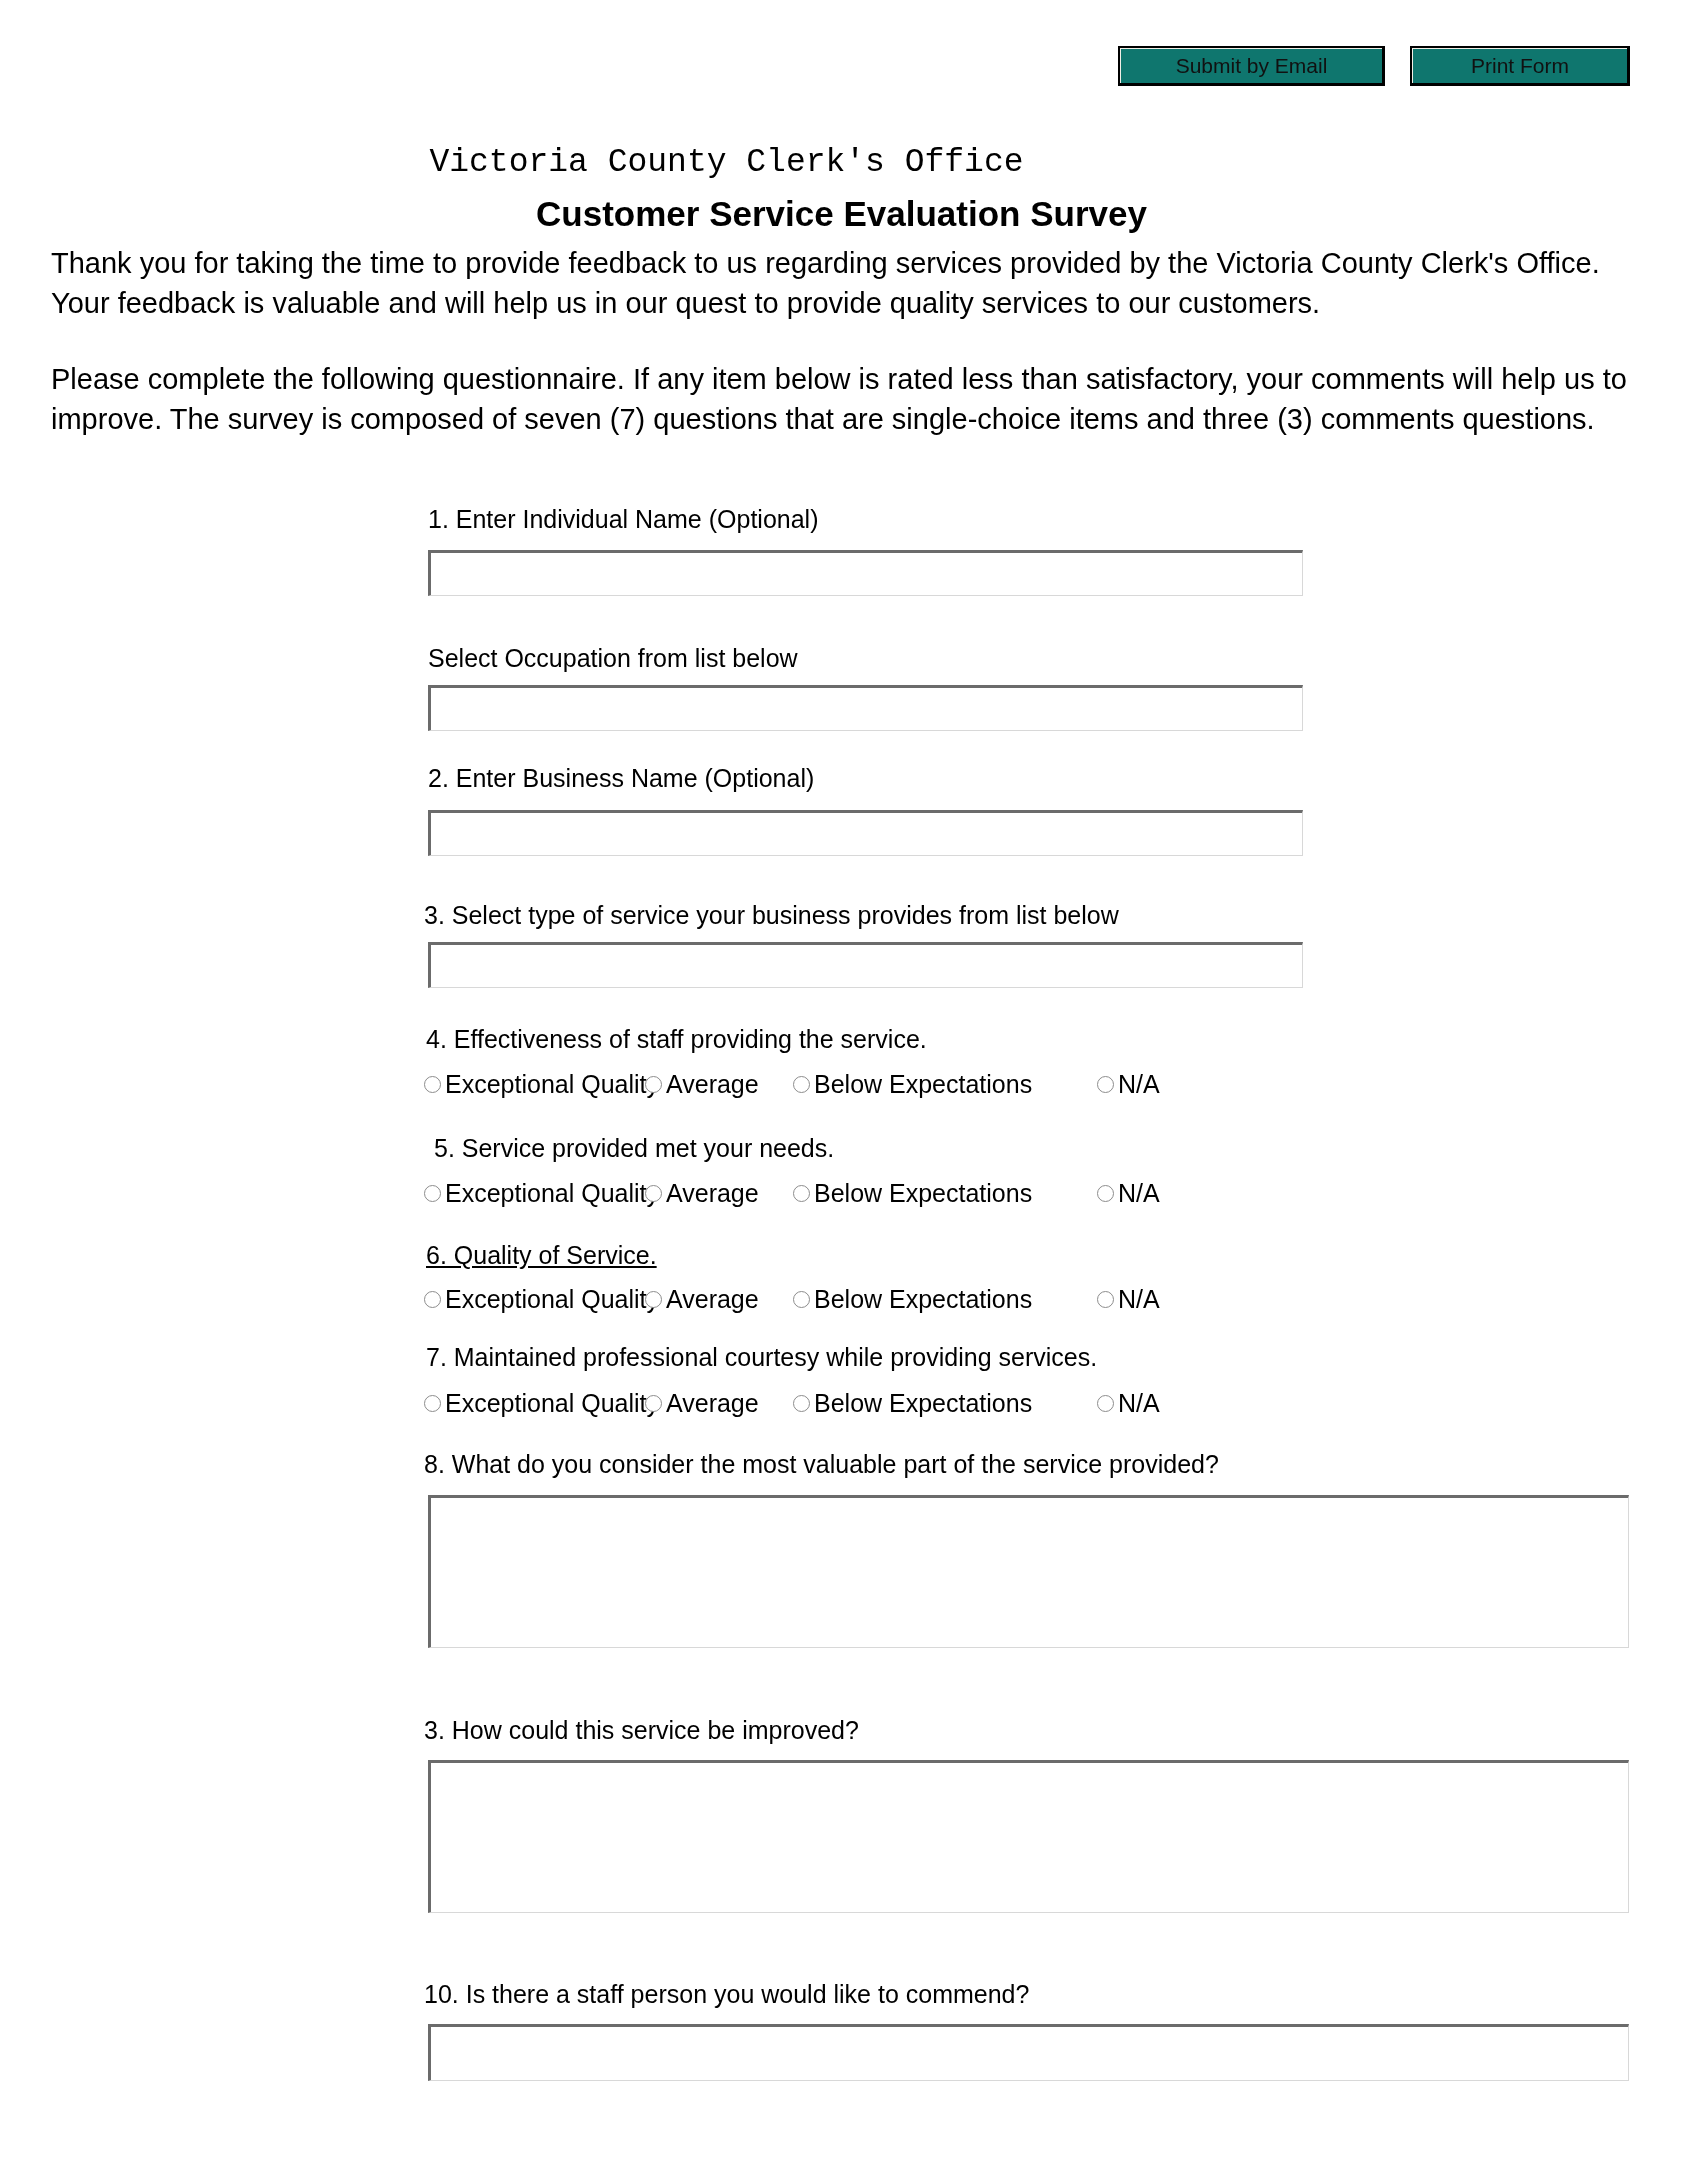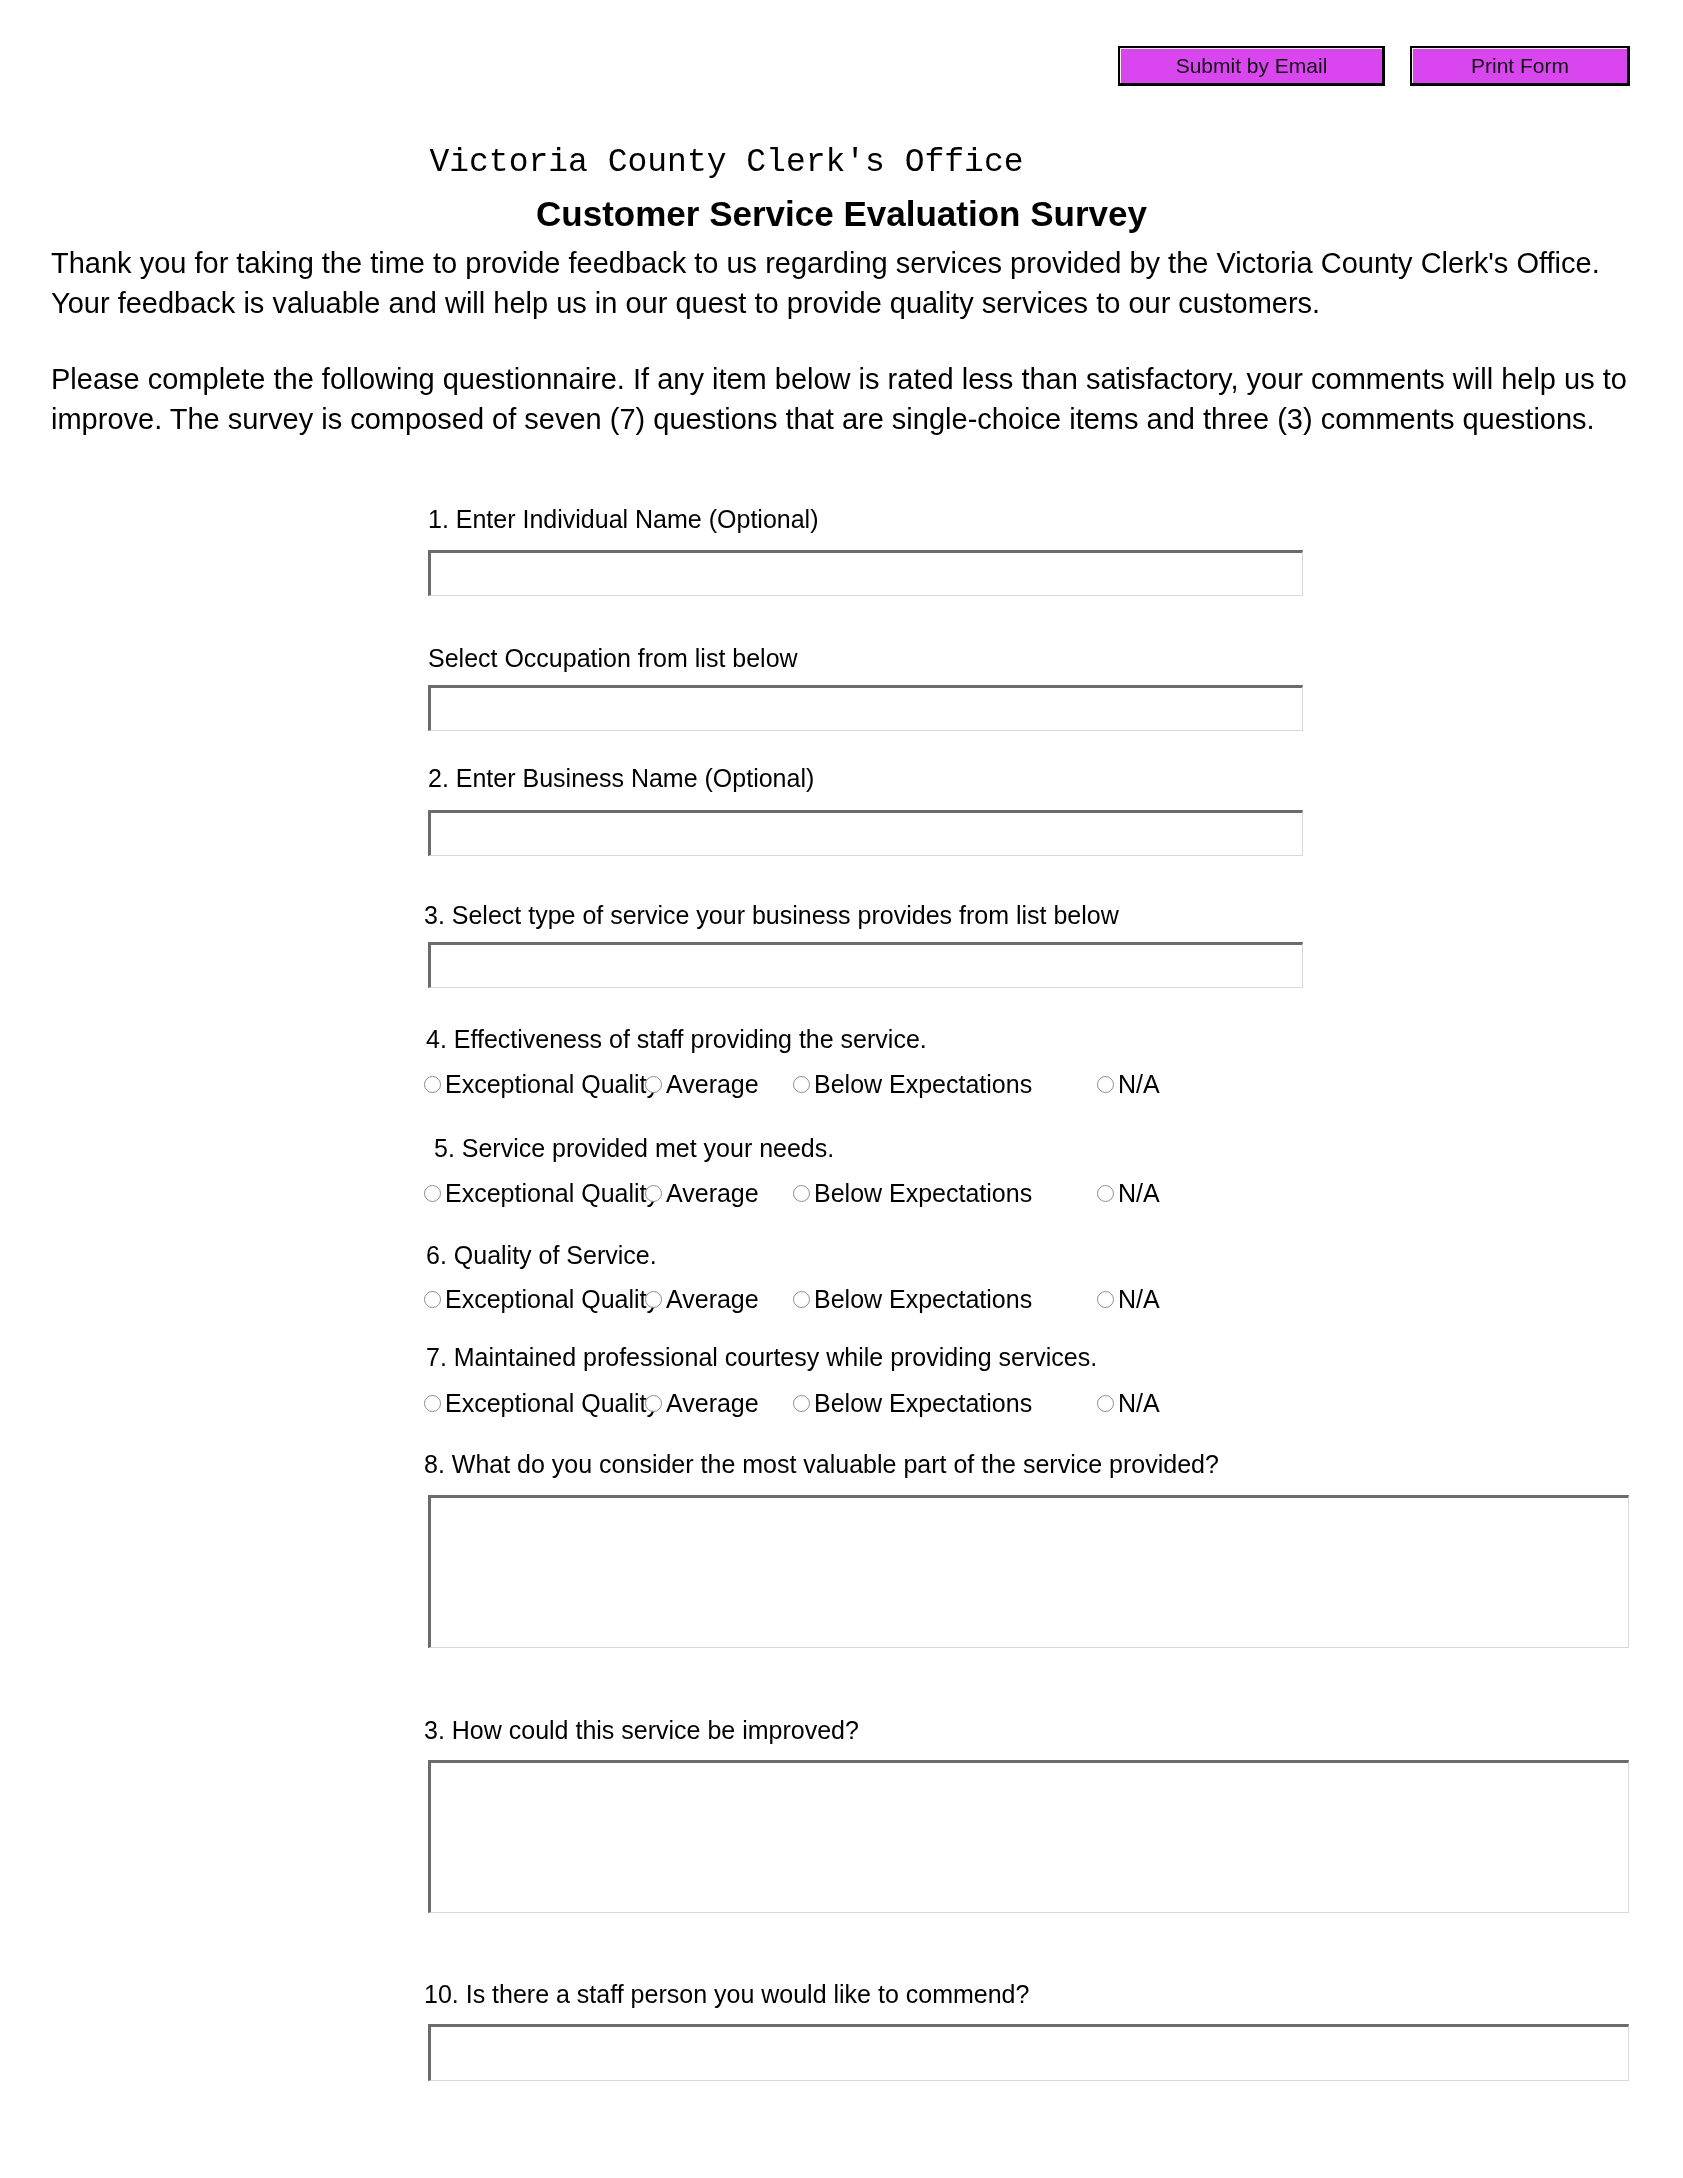--- a/index.html
+++ b/index.html
@@ -24,21 +24,21 @@
   .button-bar {
     position: absolute;
     left: 0;
     top: 46px;
     width: 1683px;
     height: 44px;
   }
   .form-button {
     position: absolute;
     height: 40px;
-    background: #d946ef;
+    background: #0f766e;
     border-top: 2px solid #000000;
     border-left: 2px solid #000000;
     border-right: 3px solid #000000;
     border-bottom: 3px solid #000000;
     box-sizing: border-box;
     font-family: "Liberation Sans", sans-serif;
     font-size: 21px;
     color: #111111;
     text-align: center;
     line-height: 35px;
@@ -218,21 +218,21 @@
     <label class="radio-opt opt-2">
         <span class="radio-dot"></span>
         <span class="radio-text">Below Expectations</span>
       </label>
     <label class="radio-opt opt-3">
         <span class="radio-dot"></span>
         <span class="radio-text">N/A</span>
       </label>
   </div>
 
-  <div class="q-label" style="left:426px; top:1238px;">6.  Quality of Service.</div>
+  <div class="q-label" style="left:426px; top:1238px;text-decoration:underline;">6.  Quality of Service.</div>
   <div class="radio-row" style="top:1282px;">
     <label class="radio-opt opt-0">
         <span class="radio-dot"></span>
         <span class="radio-text">Exceptional Quality</span>
       </label>
     <label class="radio-opt opt-1">
         <span class="radio-dot"></span>
         <span class="radio-text">Average</span>
       </label>
     <label class="radio-opt opt-2">

